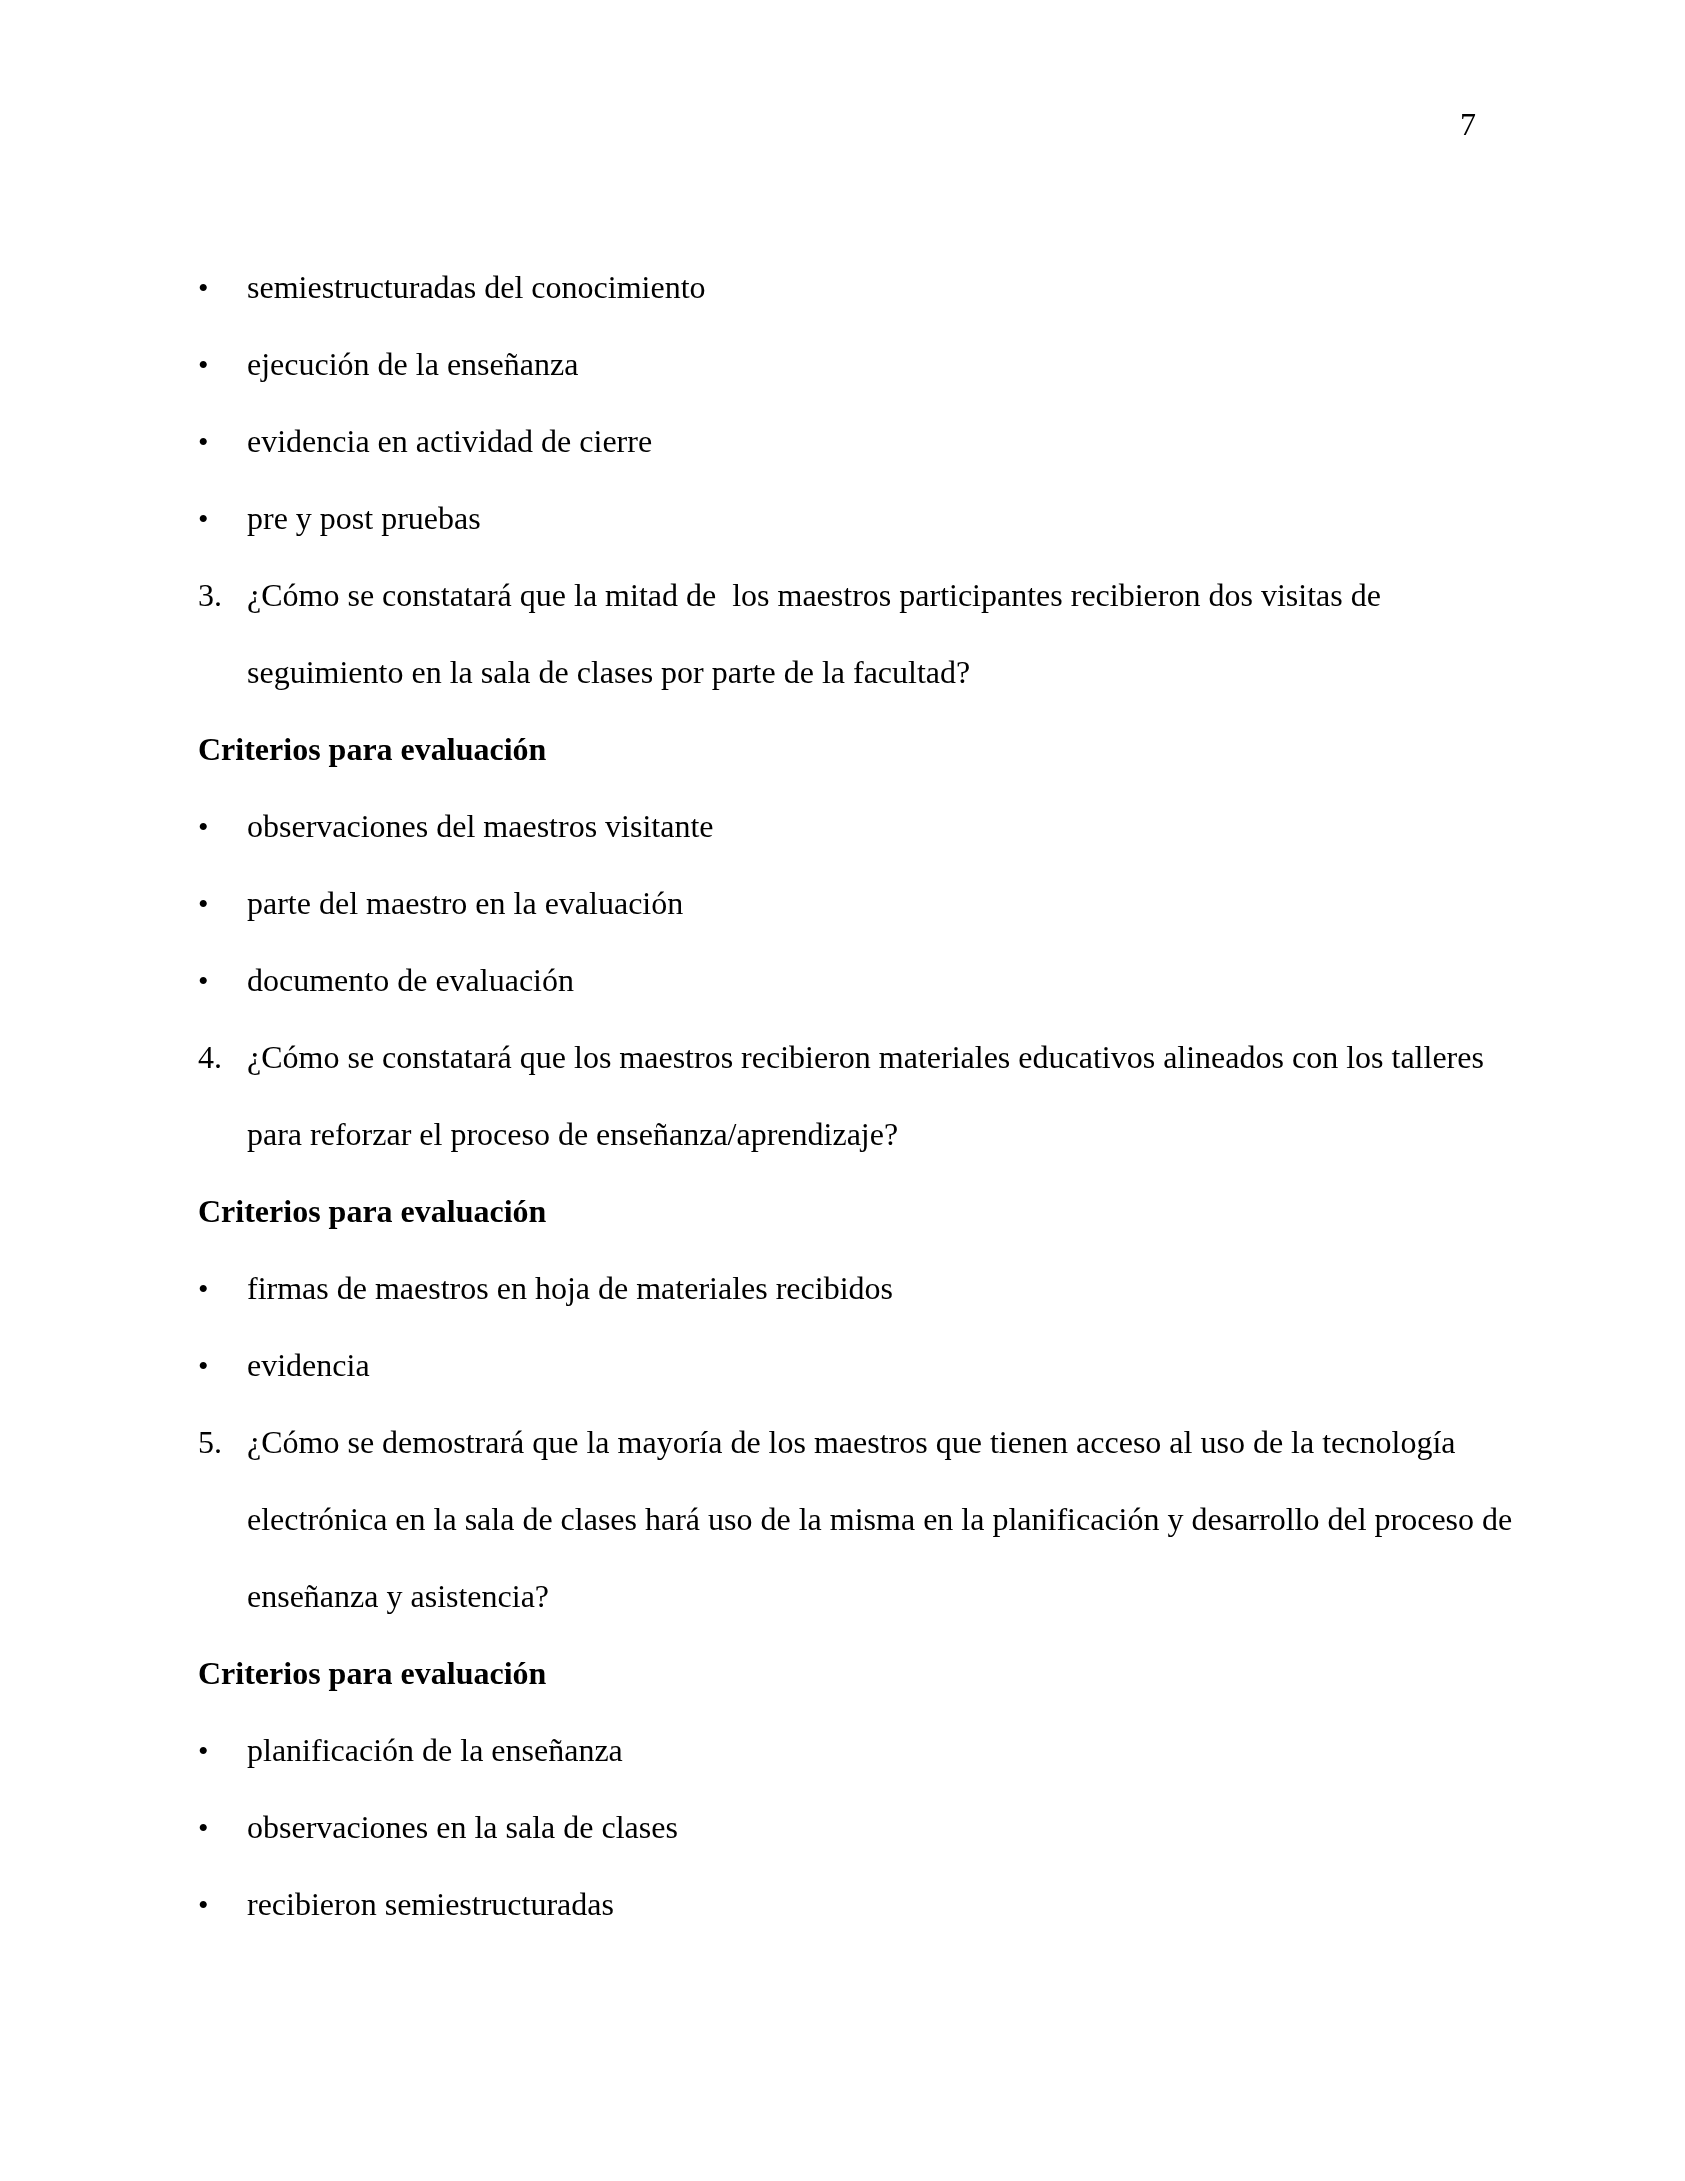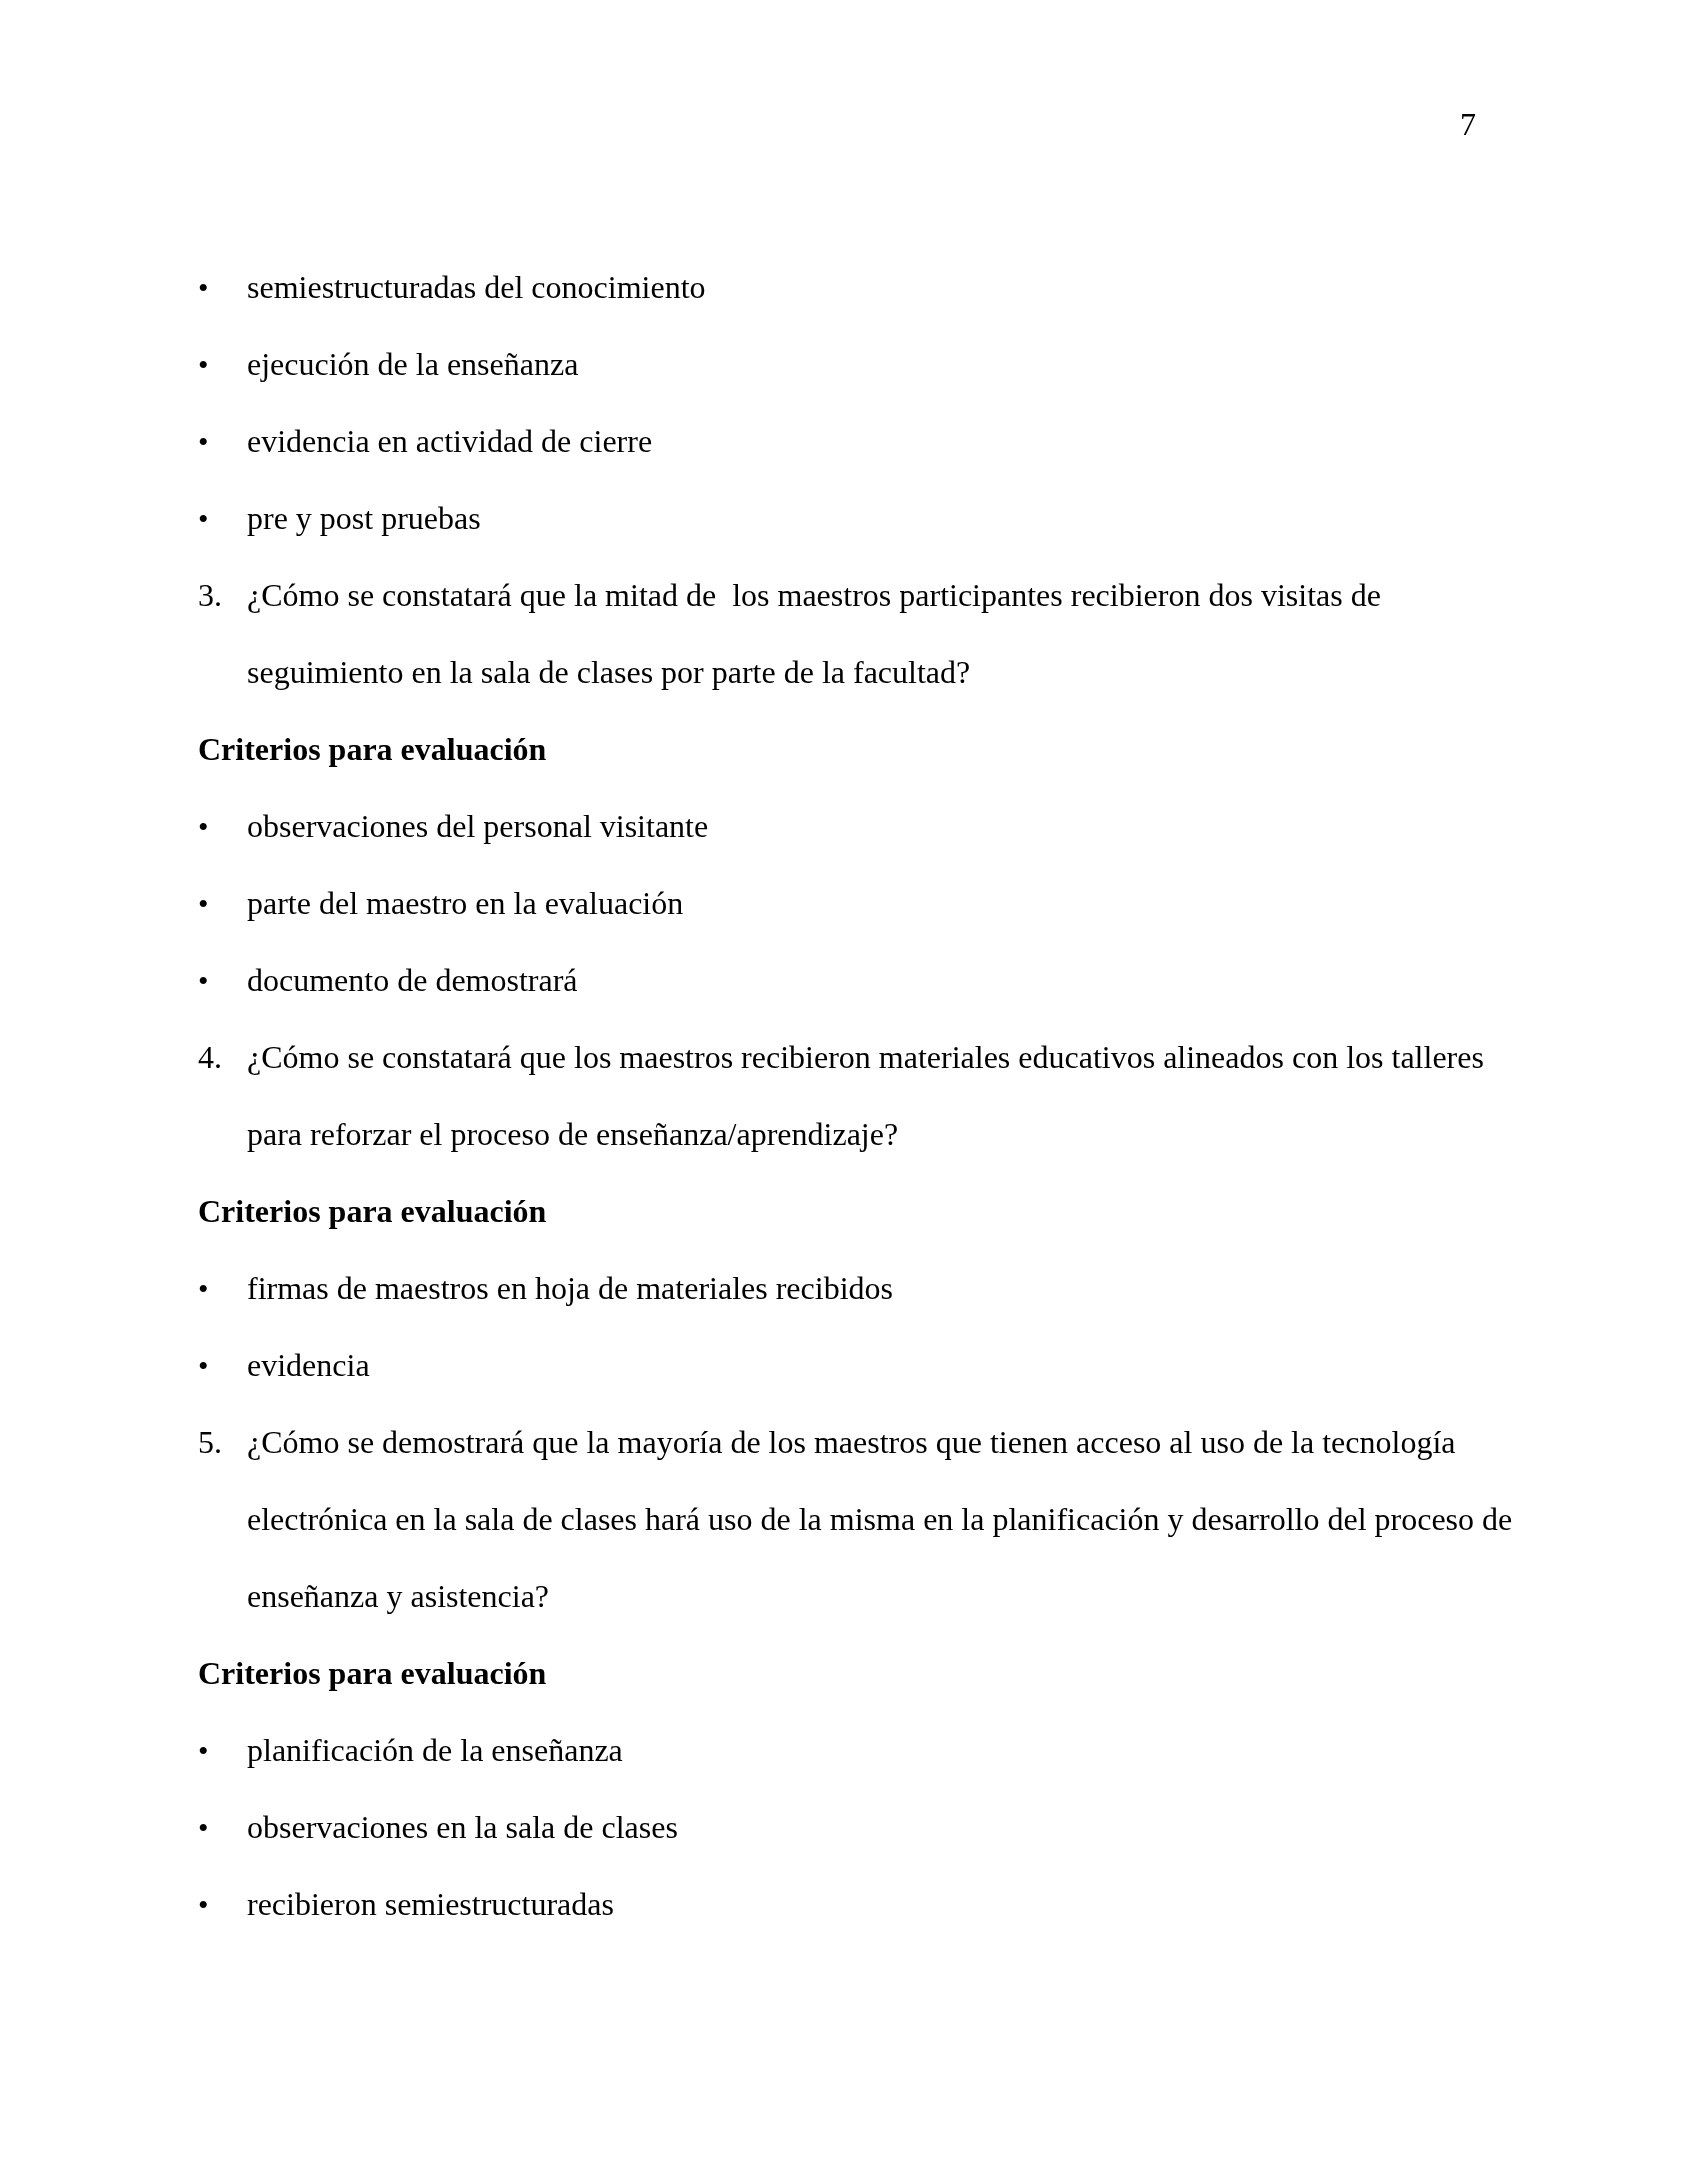--- a/index.html
+++ b/index.html
@@ -76,29 +76,29 @@
       </div>
       <div class="block numbered">
         <span class="marker">3.</span>
         <span class="text">¿Cómo se constatará que la mitad de  los maestros participantes recibieron dos visitas de seguimiento en la sala de clases por parte de la facultad?</span>
       </div>
       <div class="block heading">
         <span class="text">Criterios para evaluación</span>
       </div>
       <div class="block bullet">
         <span class="marker">•</span>
-        <span class="text">observaciones del personal visitante</span>
+        <span class="text">observaciones del maestros visitante</span>
       </div>
       <div class="block bullet">
         <span class="marker">•</span>
         <span class="text">parte del maestro en la evaluación</span>
       </div>
       <div class="block bullet">
         <span class="marker">•</span>
-        <span class="text">documento de demostrará</span>
+        <span class="text">documento de evaluación</span>
       </div>
       <div class="block numbered">
         <span class="marker">4.</span>
         <span class="text">¿Cómo se constatará que los maestros recibieron materiales educativos alineados con los talleres para reforzar el proceso de enseñanza/aprendizaje?</span>
       </div>
       <div class="block heading">
         <span class="text">Criterios para evaluación</span>
       </div>
       <div class="block bullet">
         <span class="marker">•</span>

